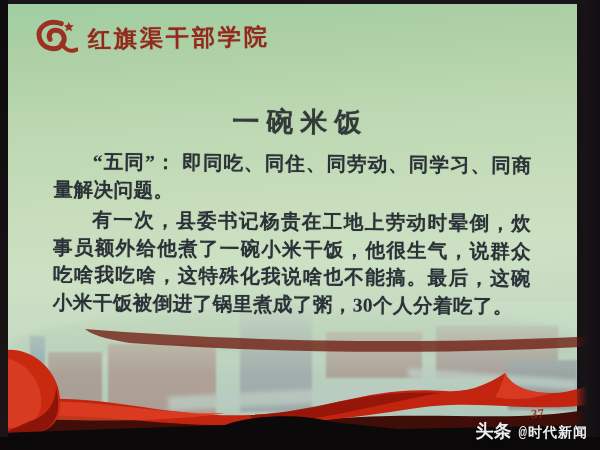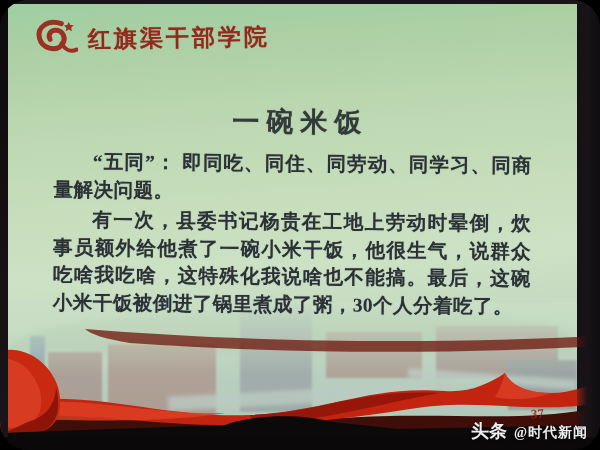--- a/index.html
+++ b/index.html
@@ -1,19 +1,19 @@
 <!DOCTYPE html>
 <html><head>
 <meta charset="utf-8">
 <style>
   * { margin:0; padding:0; box-sizing:border-box; }
   html,body { width:600px; height:450px; overflow:hidden; background:#000; }
   body { font-family:"Liberation Serif", serif; }
 
-  #stage { position:relative; width:600px; height:450px; background:#131013; overflow:hidden;border-radius:28px; }
+  #stage { position:relative; width:600px; height:450px; background:#131013; overflow:hidden; }
 
   
   .slide {
     position:absolute; left:8px; top:4px; width:569px; height:428px;
     background:linear-gradient(176deg,
       #9ecfa3 0%, #accfa4 10%, #bcd8b2 28%, #c7ddbb 45%,
       #cde1c4 60%, #c6dac2 72%, #b8cfbd 85%, #aec8b8 100%);
     overflow:hidden;
   }
 
@@ -60,21 +60,21 @@
 
   .edge-top { position:absolute; left:0; top:0; width:600px; height:4px; background:#19151a; }
   .edge-left { position:absolute; left:0; top:0; width:8px; height:450px;
     background:linear-gradient(180deg,#0d0b0d,#1c1518); }
   .edge-right { position:absolute; right:0; top:0; width:23px; height:450px;
     background:linear-gradient(90deg, rgba(25,20,22,.35), #171316 45%, #100d10); }
   .edge-bottom { position:absolute; left:0; bottom:0; width:600px; height:13px; background:#0a0809; }
 
   
   .watermark { position:absolute; right:12px; bottom:7px; display:flex; align-items:baseline; gap:7px;
-    font-family:Liberation Serif, serif; color:rgba(255,255,255,.93);
+    font-family:Liberation Mono, monospace; color:rgba(255,255,255,.93);
     text-shadow:0 1px 2px rgba(0,0,0,.55); z-index:30; }
   .watermark .brand { font-size:18px; font-weight:bold; }
   .watermark .handle { font-size:14px; font-weight:bold; letter-spacing:1px; }
 </style>
 </head>
 <body>
 
 <div id="stage">
 
   <div class="slide">

